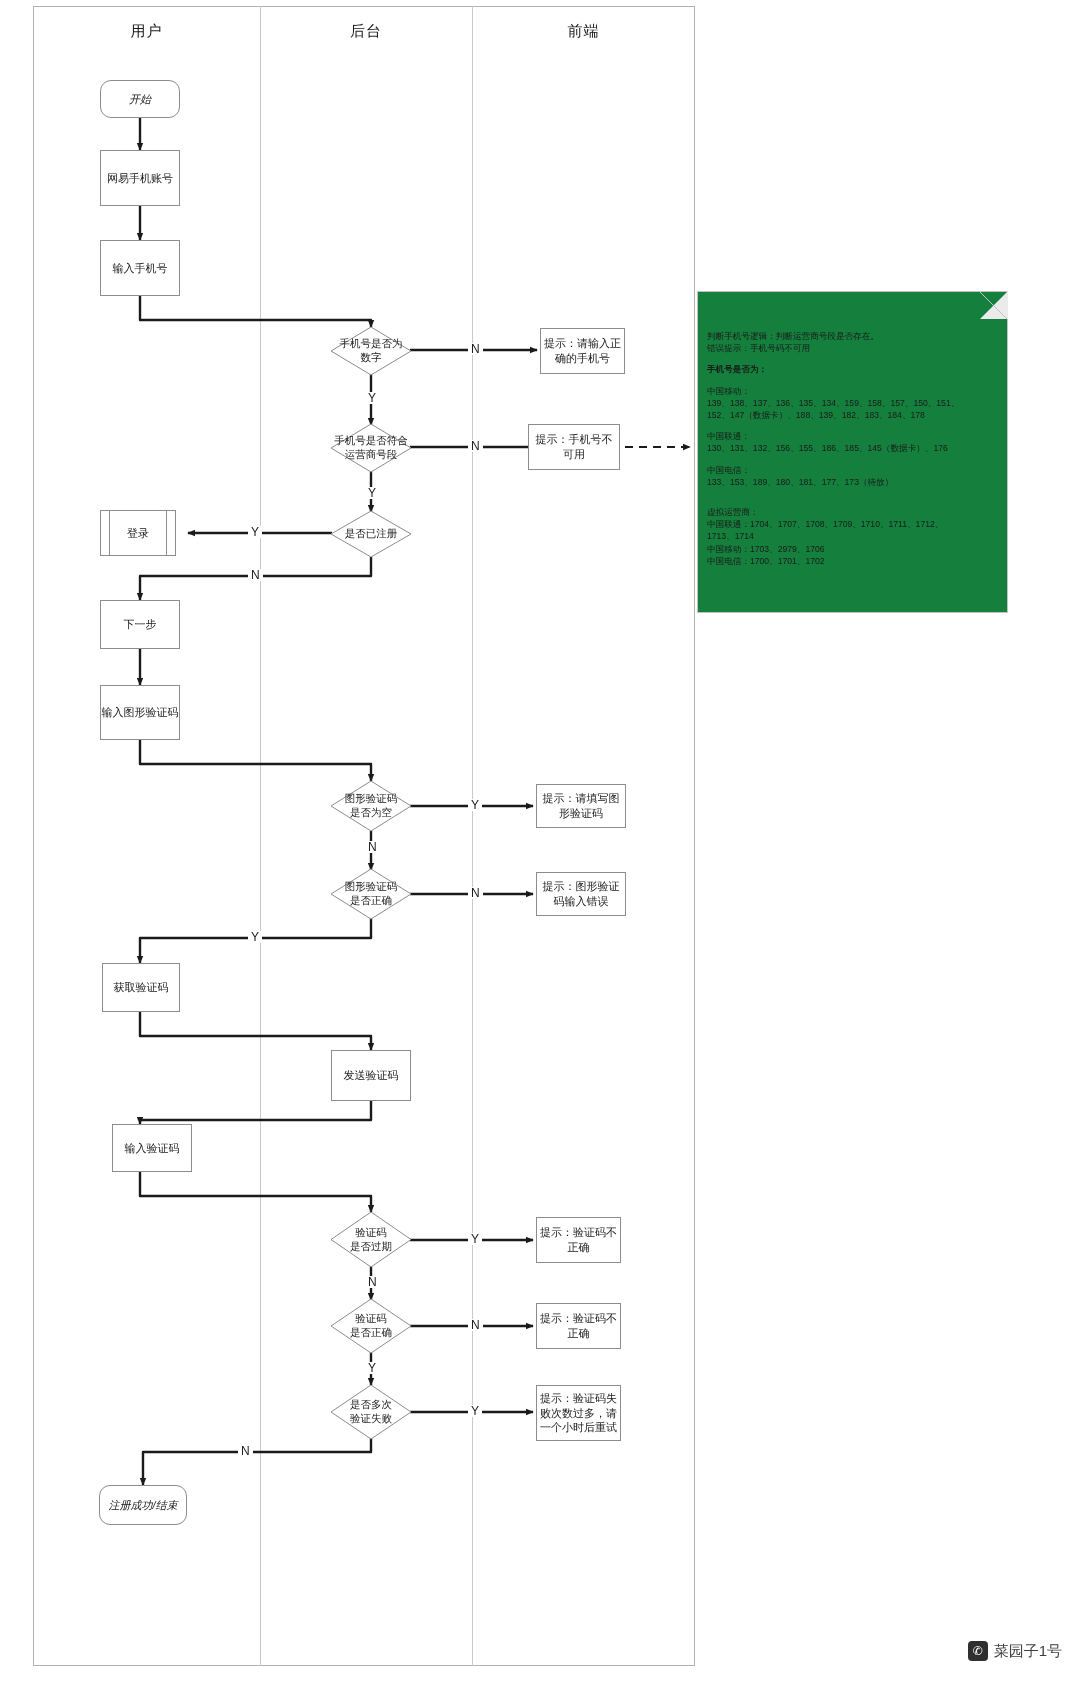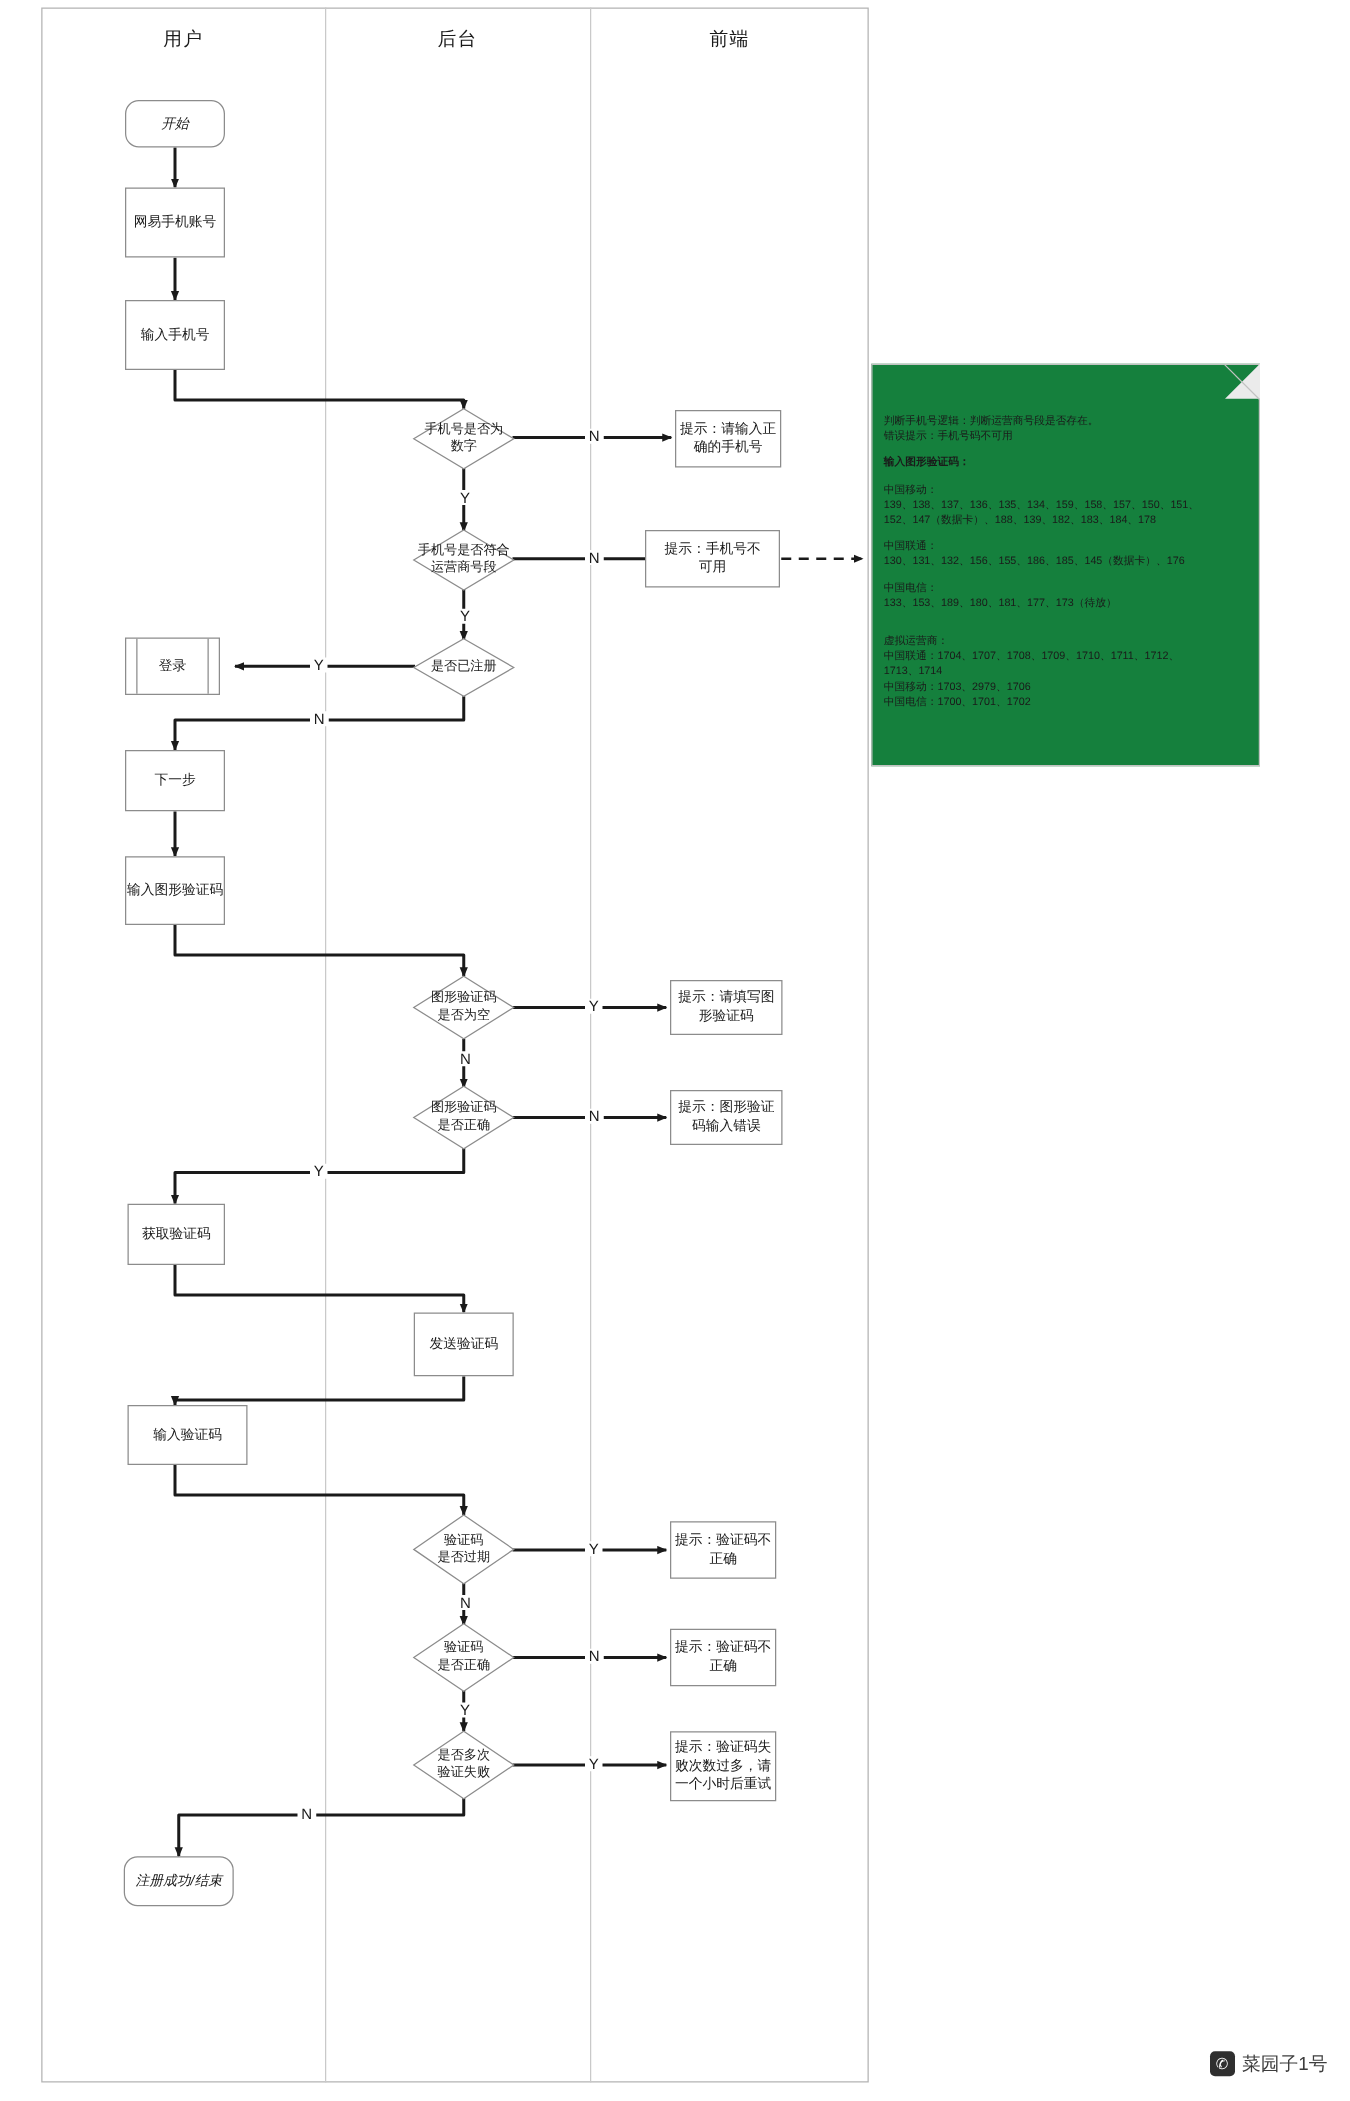--- a/index.html
+++ b/index.html
@@ -198,21 +198,21 @@
     </g>
   </svg>
 
   <div class="node term" style="left:100px;top:80px;width:80px;height:38px">开始</div>
   <div class="node proc" style="left:100px;top:150px;width:80px;height:56px">网易手机账号</div>
   <div class="node proc" style="left:100px;top:240px;width:80px;height:56px">输入手机号</div>
   <div class="node predef" style="left:100px;top:510px;width:76px;height:46px">登录</div>
   <div class="node proc" style="left:100px;top:600px;width:80px;height:49px">下一步</div>
   <div class="node proc" style="left:100px;top:685px;width:80px;height:55px">输入图形验证码</div>
   <div class="node proc" style="left:102px;top:963px;width:78px;height:49px">获取验证码</div>
-  <div class="node proc" style="left:102px;top:1124px;width:96px;height:48px">输入验证码</div>
+  <div class="node proc" style="left:112px;top:1124px;width:80px;height:48px">输入验证码</div>
   <div class="node term" style="left:99px;top:1485px;width:88px;height:40px">注册成功/结束</div>
 
   <div class="diamond-wrap" style="left:331px;top:327px;width:80px;height:48px">
     <svg width="80" height="48">
         <polygon points="40,0 80,24 40,48 0,24" fill="#ffffff" stroke="#8c8c8c" stroke-width="1"></polygon>
       </svg>
     <div class="diamond-label">手机号是否为
 数字</div>
   </div>
 
@@ -268,21 +268,21 @@
   <div class="diamond-wrap" style="left:331px;top:1385px;width:80px;height:54px">
     <svg width="80" height="54">
         <polygon points="40,0 80,27 40,54 0,27" fill="#ffffff" stroke="#8c8c8c" stroke-width="1"></polygon>
       </svg>
     <div class="diamond-label">是否多次
 验证失败</div>
   </div>
 
   <div class="node proc" style="left:540px;top:328px;width:85px;height:46px">提示：请输入正
 确的手机号</div>
-  <div class="node proc" style="left:516px;top:424px;width:108px;height:46px">提示：手机号不
+  <div class="node proc" style="left:528px;top:424px;width:92px;height:46px">提示：手机号不
 可用</div>
   <div class="node proc" style="left:536px;top:784px;width:90px;height:44px">提示：请填写图
 形验证码</div>
   <div class="node proc" style="left:536px;top:872px;width:90px;height:44px">提示：图形验证
 码输入错误</div>
   <div class="node proc" style="left:536px;top:1217px;width:85px;height:46px">提示：验证码不
 正确</div>
   <div class="node proc" style="left:536px;top:1303px;width:85px;height:46px">提示：验证码不
 正确</div>
   <div class="node proc" style="left:536px;top:1385px;width:85px;height:56px">提示：验证码失
@@ -308,21 +308,21 @@
 
   <div class="note">
     <div class="note-fold"></div>
     <svg class="note-fold-line" viewBox="0 0 29 29">
       <path d="M0.5,0.5 L29,29" stroke="#c2c2c2" stroke-width="1" fill="none"></path>
     </svg>
     <div class="note-body">
       <p>判断手机号逻辑：判断运营商号段是否存在。</p>
       <p>错误提示：手机号码不可用</p>
       <div class="gap"></div>
-      <p class="bold">输入图形验证码：</p>
+      <p class="bold">手机号是否为：</p>
       <div class="gap"></div>
       <p>中国移动：</p>
       <p>139、138、137、136、135、134、159、158、157、150、151、</p>
       <p>152、147（数据卡）、188、139、182、183、184、178</p>
       <div class="gap"></div>
       <p>中国联通：</p>
       <p>130、131、132、156、155、186、185、145（数据卡）、176</p>
       <div class="gap"></div>
       <p>中国电信：</p>
       <p>133、153、189、180、181、177、173（待放）</p>

